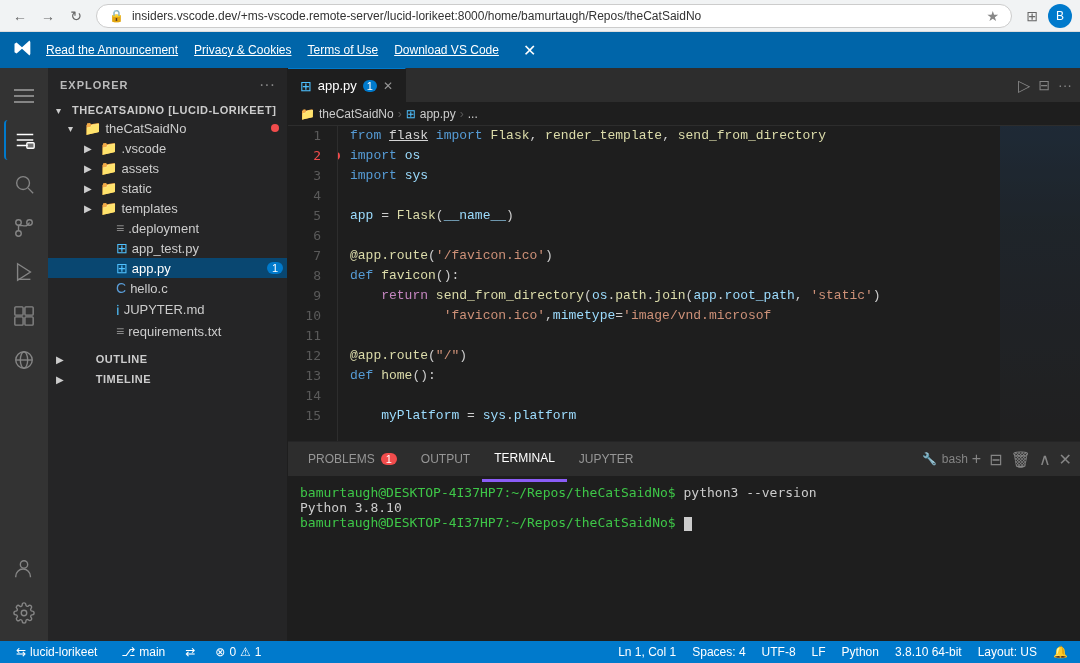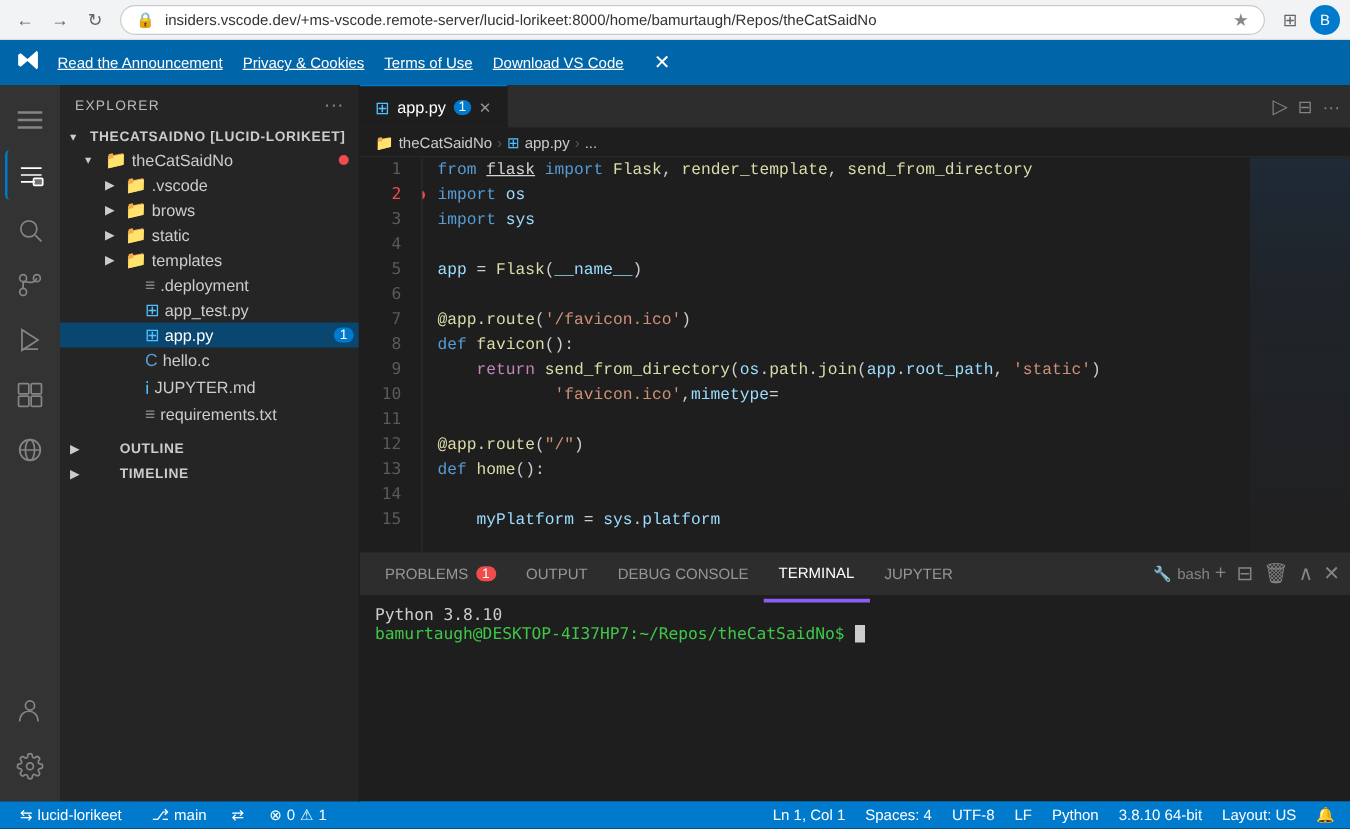--- a/index.html
+++ b/index.html
@@ -28,21 +28,21 @@
 
     
     .activity-bar { width: 48px; background: #333333; display: flex; flex-direction: column; align-items: center; padding-top: 8px; gap: 4px; }
     .activity-item { width: 40px; height: 40px; display: flex; align-items: center; justify-content: center; cursor: pointer; color: #858585; font-size: 22px; border-radius: 4px; position: relative; }
     .activity-item.active { color: #ffffff; border-left: 2px solid #007acc; }
     .activity-bottom { margin-top: auto; margin-bottom: 8px; display: flex; flex-direction: column; gap: 4px; align-items: center; }
 
     
     .sidebar { width: 240px; background: #252526; display: flex; flex-direction: column; border-right: 1px solid #1e1e1e; }
     .sidebar-header { display: flex; align-items: center; padding: 8px 12px; justify-content: space-between; }
-    .sidebar-title { font-size: 11px; font-weight: 400; letter-spacing: 1px; color: #bbbbbb; text-transform: uppercase; }
+    .sidebar-title { font-size: 11px; font-weight: 700; letter-spacing: 1px; color: #bbbbbb; text-transform: uppercase; }
     .sidebar-actions { display: flex; gap: 4px; }
     .sidebar-action { color: #858585; cursor: pointer; font-size: 16px; }
     
     .tree { flex: 1; overflow-y: auto; font-size: 13px; }
     .tree-item { display: flex; align-items: center; padding: 2px 0 2px 8px; cursor: pointer; white-space: nowrap; overflow: hidden; }
     .tree-item.active-file { background: #37373d; }
     .tree-arrow { display: inline-block; width: 16px; color: #cccccc; font-size: 10px; }
     .tree-icon { margin-right: 4px; font-size: 14px; }
     .tree-label { flex: 1; }
     .tree-badge { background: #007acc; color: #fff; border-radius: 10px; padding: 0 5px; font-size: 11px; min-width: 16px; text-align: center; margin-left: auto; margin-right: 4px; }
@@ -227,21 +227,21 @@
 
       <div class="tree-item" style="padding-left:36px;">
         <span class="tree-arrow">▶</span>
         <span class="tree-icon" style="color:#dcb862;">📁</span>
         <span class="tree-label">.vscode</span>
       </div>
 
       <div class="tree-item" style="padding-left:36px;">
         <span class="tree-arrow">▶</span>
         <span class="tree-icon" style="color:#dcb862;">📁</span>
-        <span class="tree-label">brows</span>
+        <span class="tree-label">assets</span>
       </div>
 
       <div class="tree-item" style="padding-left:36px;">
         <span class="tree-arrow">▶</span>
         <span class="tree-icon" style="color:#dcb862;">📁</span>
         <span class="tree-label">static</span>
       </div>
 
       <div class="tree-item" style="padding-left:36px;">
         <span class="tree-arrow">▶</span>
@@ -367,21 +367,21 @@
           <div class="code-line">
             <span class="decorator">@app.route</span><span>(</span><span class="str">'/favicon.ico'</span><span>)</span>
           </div>
           <div class="code-line">
             <span class="kw">def</span><span> </span><span class="fn">favicon</span><span>():</span>
           </div>
           <div class="code-line">
             <span>&nbsp;&nbsp;&nbsp;&nbsp;</span><span class="kw2">return</span><span> </span><span class="fn">send_from_directory</span><span>(</span><span class="var">os</span><span>.</span><span class="fn">path</span><span>.</span><span class="fn">join</span><span>(</span><span class="var">app</span><span>.</span><span class="var">root_path</span><span>, </span><span class="str">'static'</span><span>)</span>
           </div>
           <div class="code-line">
-            <span>&nbsp;&nbsp;&nbsp;&nbsp;&nbsp;&nbsp;&nbsp;&nbsp;&nbsp;&nbsp;&nbsp;&nbsp;</span><span class="str">'favicon.ico'</span><span>,</span><span class="var">mimetype</span><span>=</span>
+            <span>&nbsp;&nbsp;&nbsp;&nbsp;&nbsp;&nbsp;&nbsp;&nbsp;&nbsp;&nbsp;&nbsp;&nbsp;</span><span class="str">'favicon.ico'</span><span>,</span><span class="var">mimetype</span><span>=</span><span class="str">'image/vnd.microsof</span>
           </div>
           <div class="code-line">&nbsp;</div>
           <div class="code-line">
             <span class="decorator">@app.route</span><span>(</span><span class="str">"/"</span><span>)</span>
           </div>
           <div class="code-line">
             <span class="kw">def</span><span> </span><span class="fn">home</span><span>():</span>
           </div>
           <div class="code-line">&nbsp;</div>
           <div class="code-line">
@@ -395,23 +395,20 @@
       </div>
 
       <div class="panel">
         <div class="panel-tabs">
           <div class="panel-tab">
             <span>PROBLEMS</span>
             <span class="panel-badge">1</span>
           </div>
           <div class="panel-tab">
             <span>OUTPUT</span>
-          </div>
-          <div class="panel-tab">
-            <span>DEBUG CONSOLE</span>
           </div>
           <div class="panel-tab active">
             <span>TERMINAL</span>
           </div>
           <div class="panel-tab">
             <span>JUPYTER</span>
           </div>
           <div class="panel-actions">
             <span style="font-size:12px;display:flex;align-items:center;gap:4px;">
               <span>🔧</span>
@@ -419,20 +416,24 @@
               <span style="font-size:16px;">+</span>
             </span>
             <span>⊟</span>
             <span>🗑</span>
             <span>∧</span>
             <span>✕</span>
           </div>
         </div>
         <div class="terminal">
           <div>
+            <span class="term-green">bamurtaugh@DESKTOP-4I37HP7:~/Repos/theCatSaidNo$</span>
+            <span class="term-white"> python3 --version</span>
+          </div>
+          <div>
             <span class="term-white">Python 3.8.10</span>
           </div>
           <div>
             <span class="term-green">bamurtaugh@DESKTOP-4I37HP7:~/Repos/theCatSaidNo$</span>
             <span class="term-white"> </span>
             <span class="term-cursor"></span>
           </div>
         </div>
       </div>
     </div>

